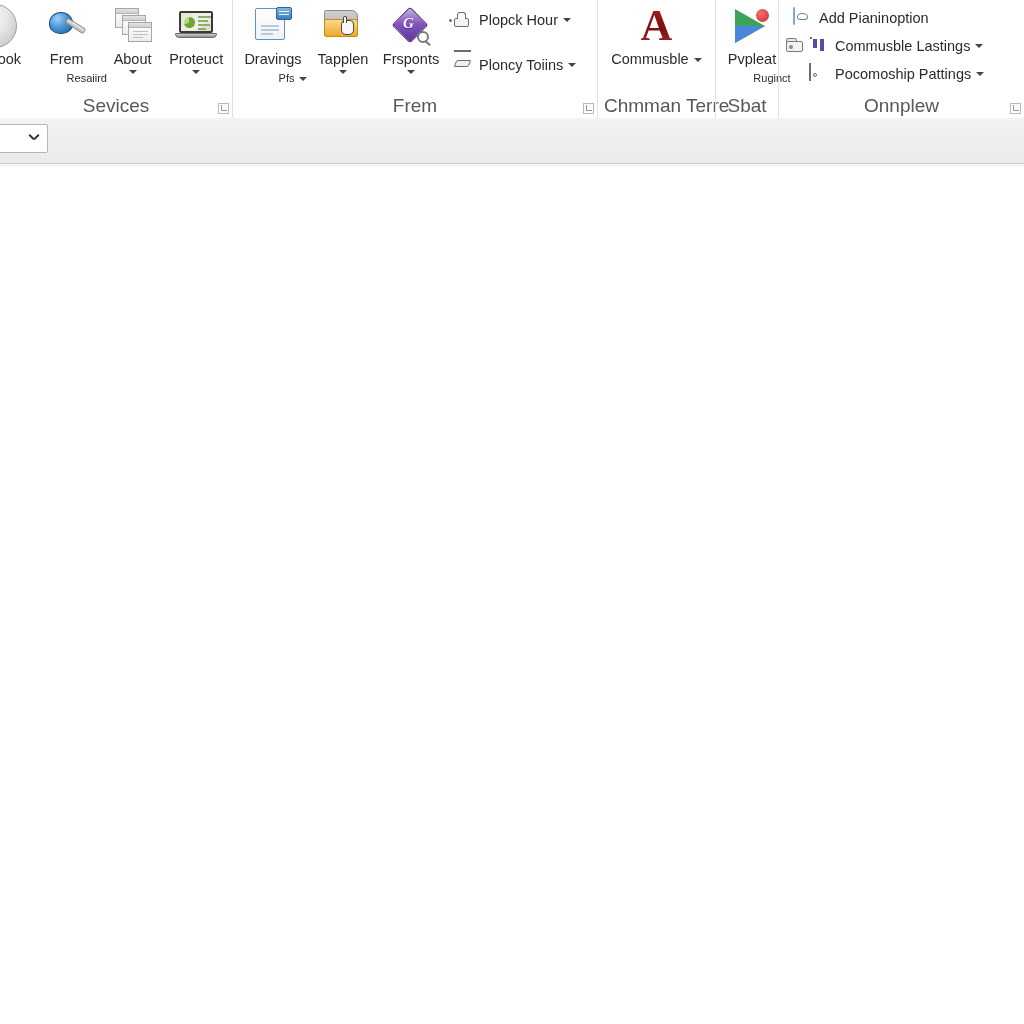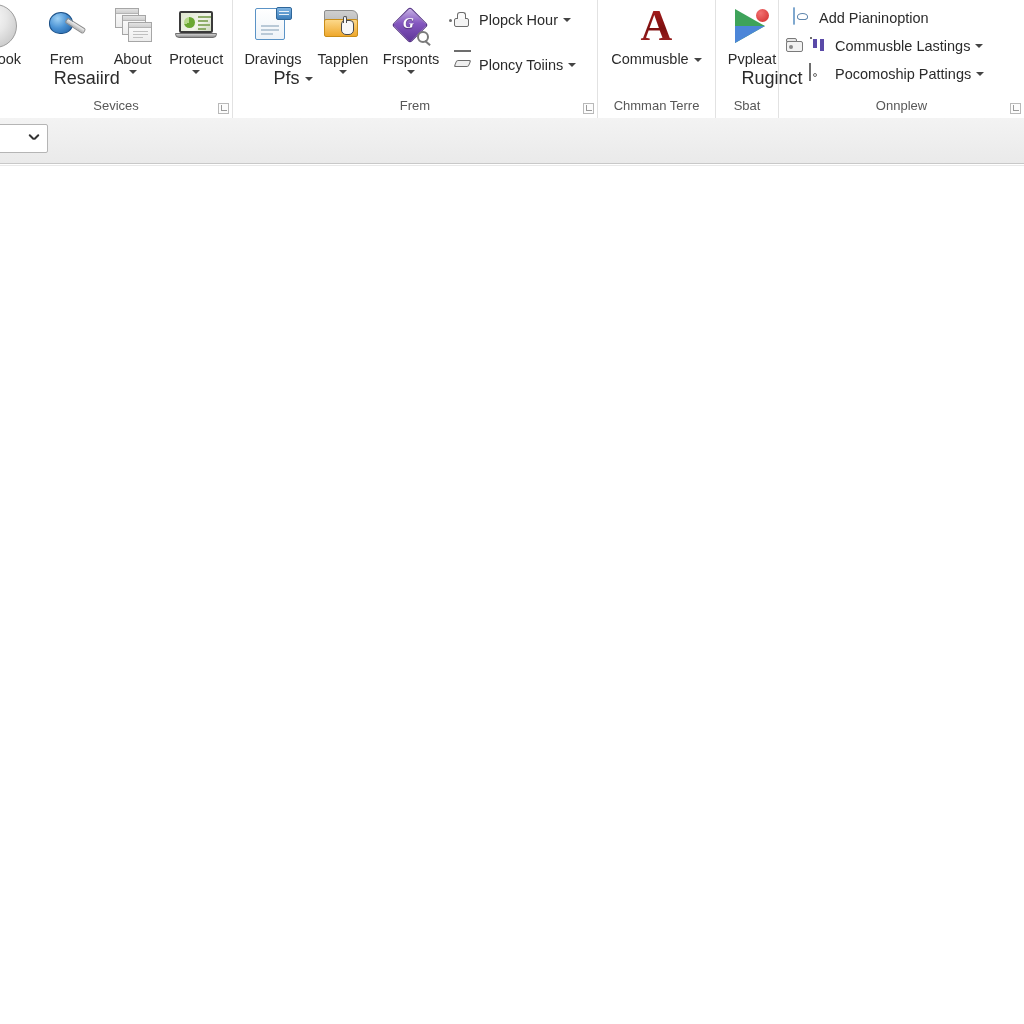--- a/index.html
+++ b/index.html
@@ -49,21 +49,21 @@
     display: flex;
     align-items: flex-start;
     height: 96px;
     padding: 2px 4px 0 4px;
     box-sizing: border-box;
   }
 
   .rgroup-footer {
     height: 22px;
     line-height: 20px;
-    font-size: 13px;
+    font-size: 19px;
     color: #585858;
     text-align: center;
     position: relative;
     padding: 0 6px;
     box-sizing: border-box;
     white-space: nowrap;
   }
   .rgroup-footer .glabel { display: inline-block; }
 
   .dlg-launcher {
@@ -104,21 +104,21 @@
     margin-bottom: 2px;
   }
   .bigbtn .blabel {
     font-size: 14.5px;
     color: #2b2b2b;
     line-height: 19px;
     text-align: center;
     white-space: nowrap;
   }
   .bigbtn .blabel2 {
-    font-size: 18px;
+    font-size: 11px;
     color: #2b2b2b;
     line-height: 19px;
     text-align: right;
     white-space: nowrap;
     margin-left: 40px;
   }
   .caret-dn {
     display: block;
     margin: 1px auto 0 auto;
     width: 0; height: 0;

